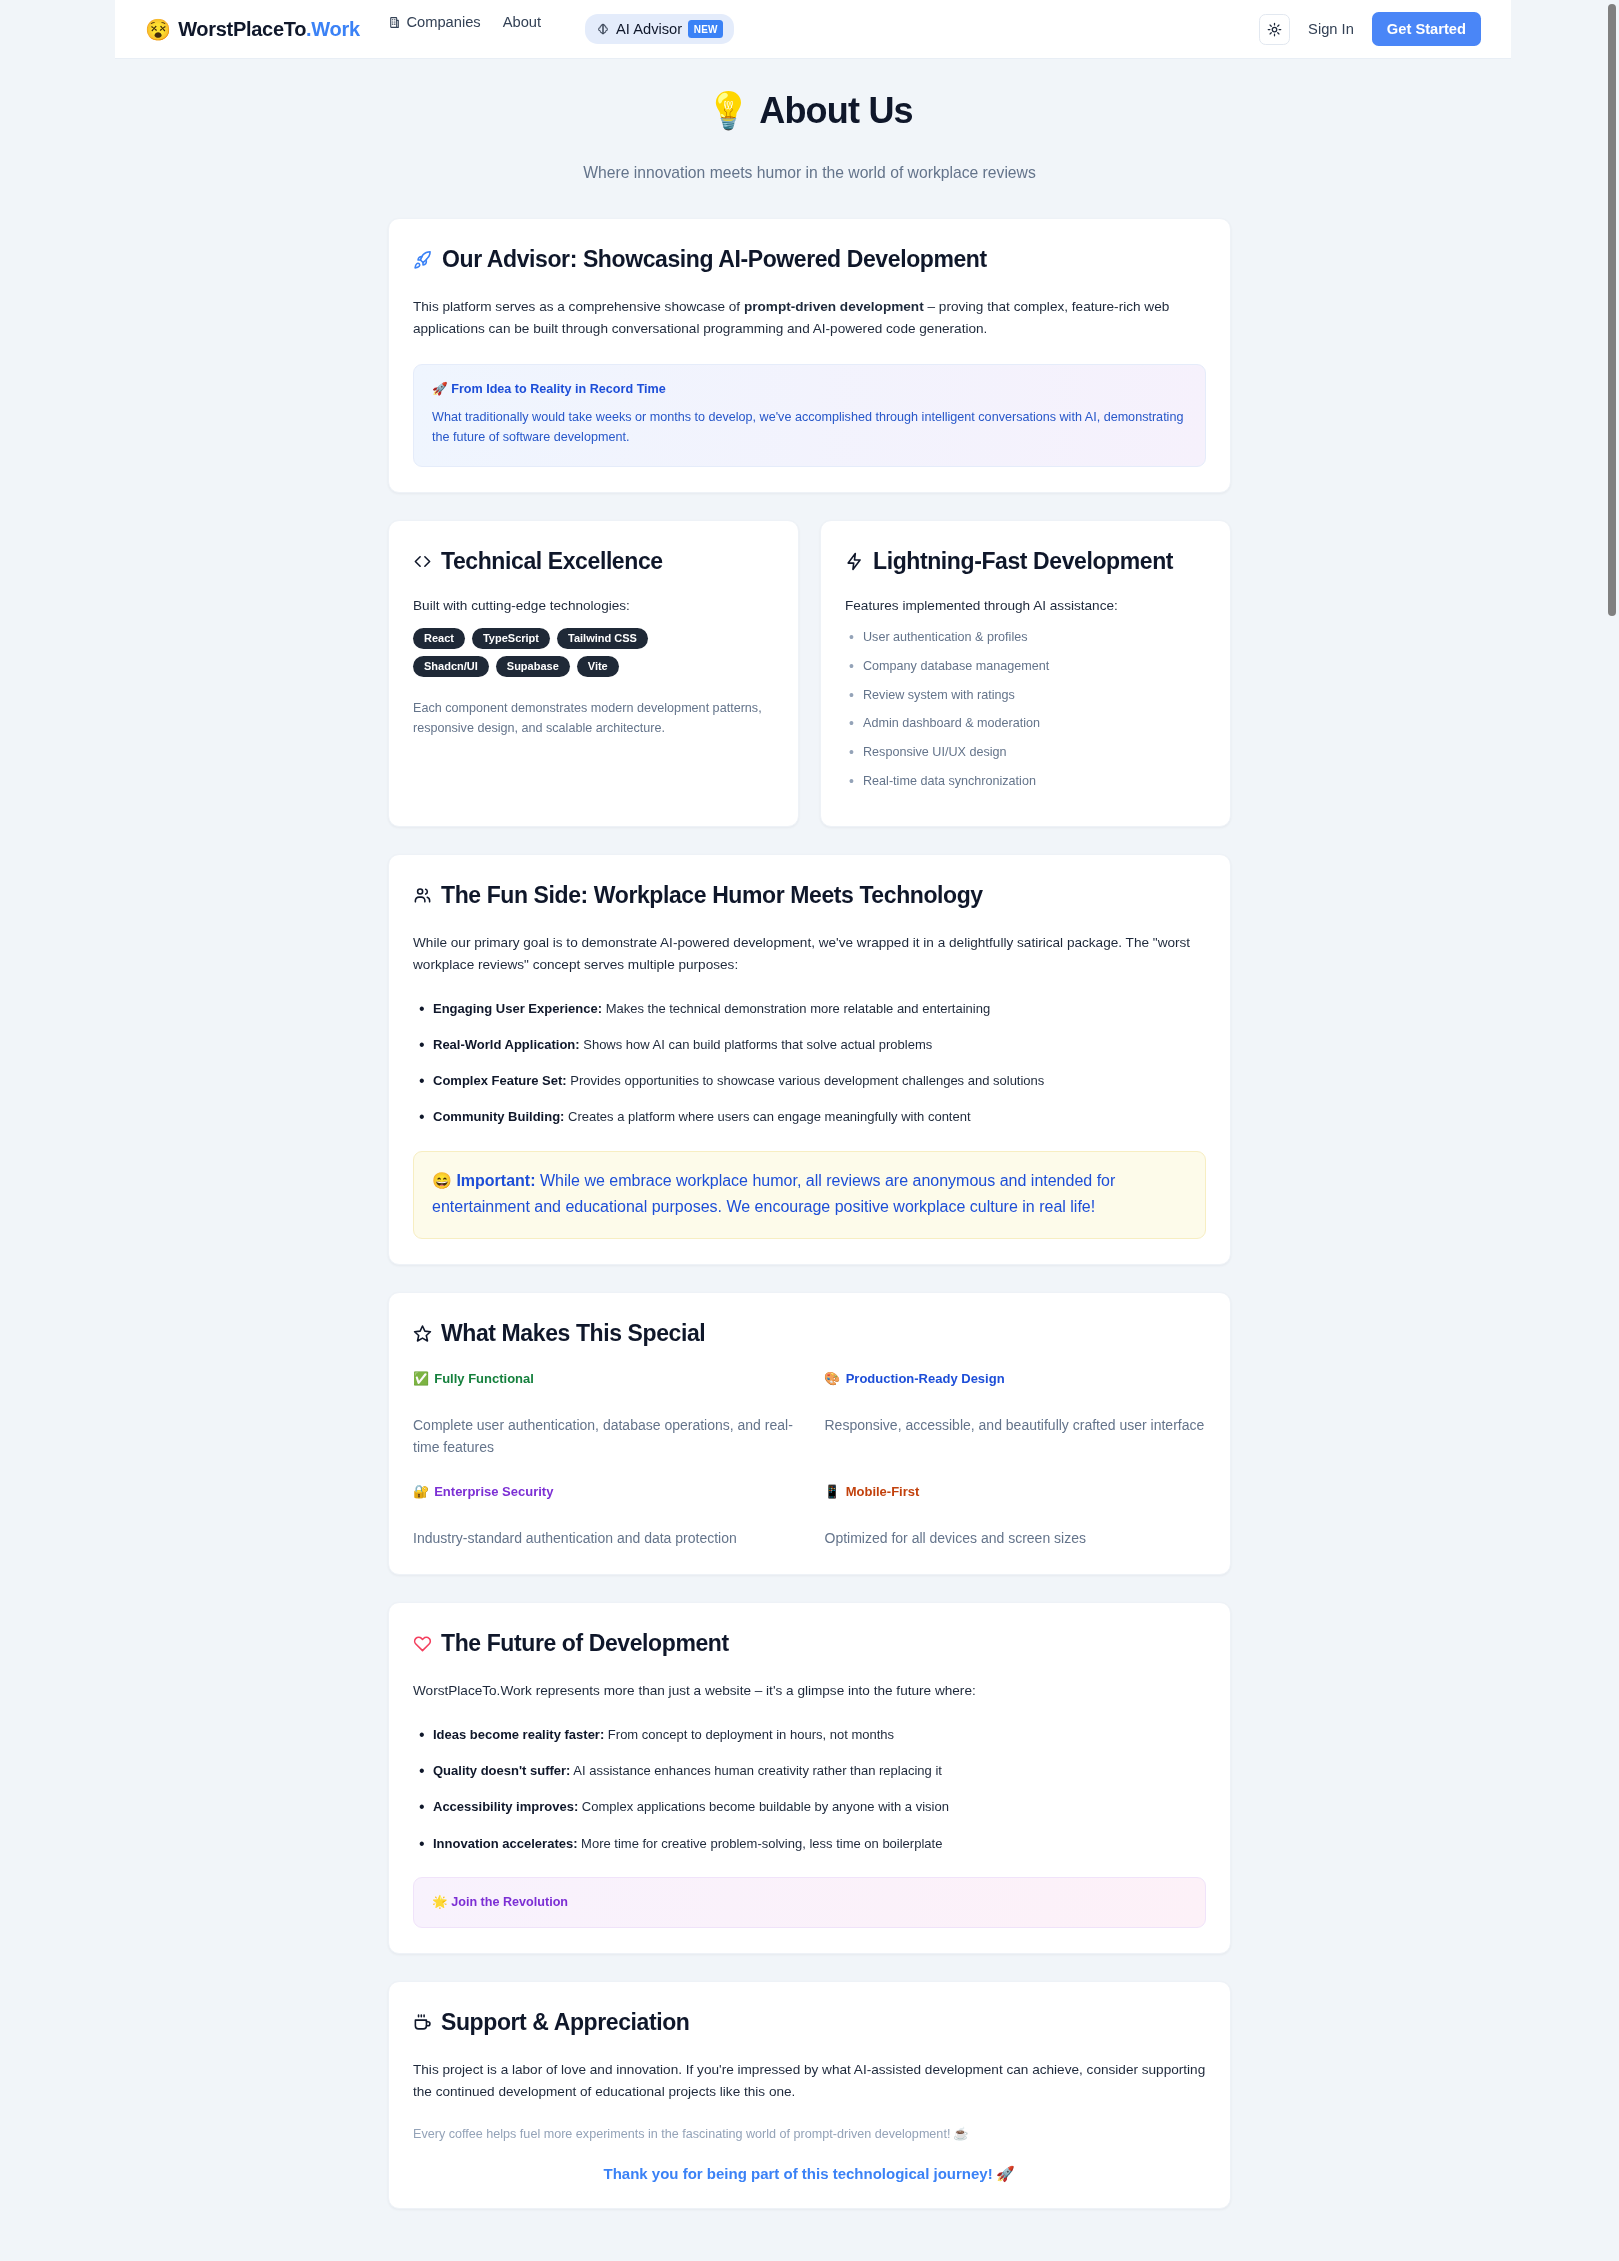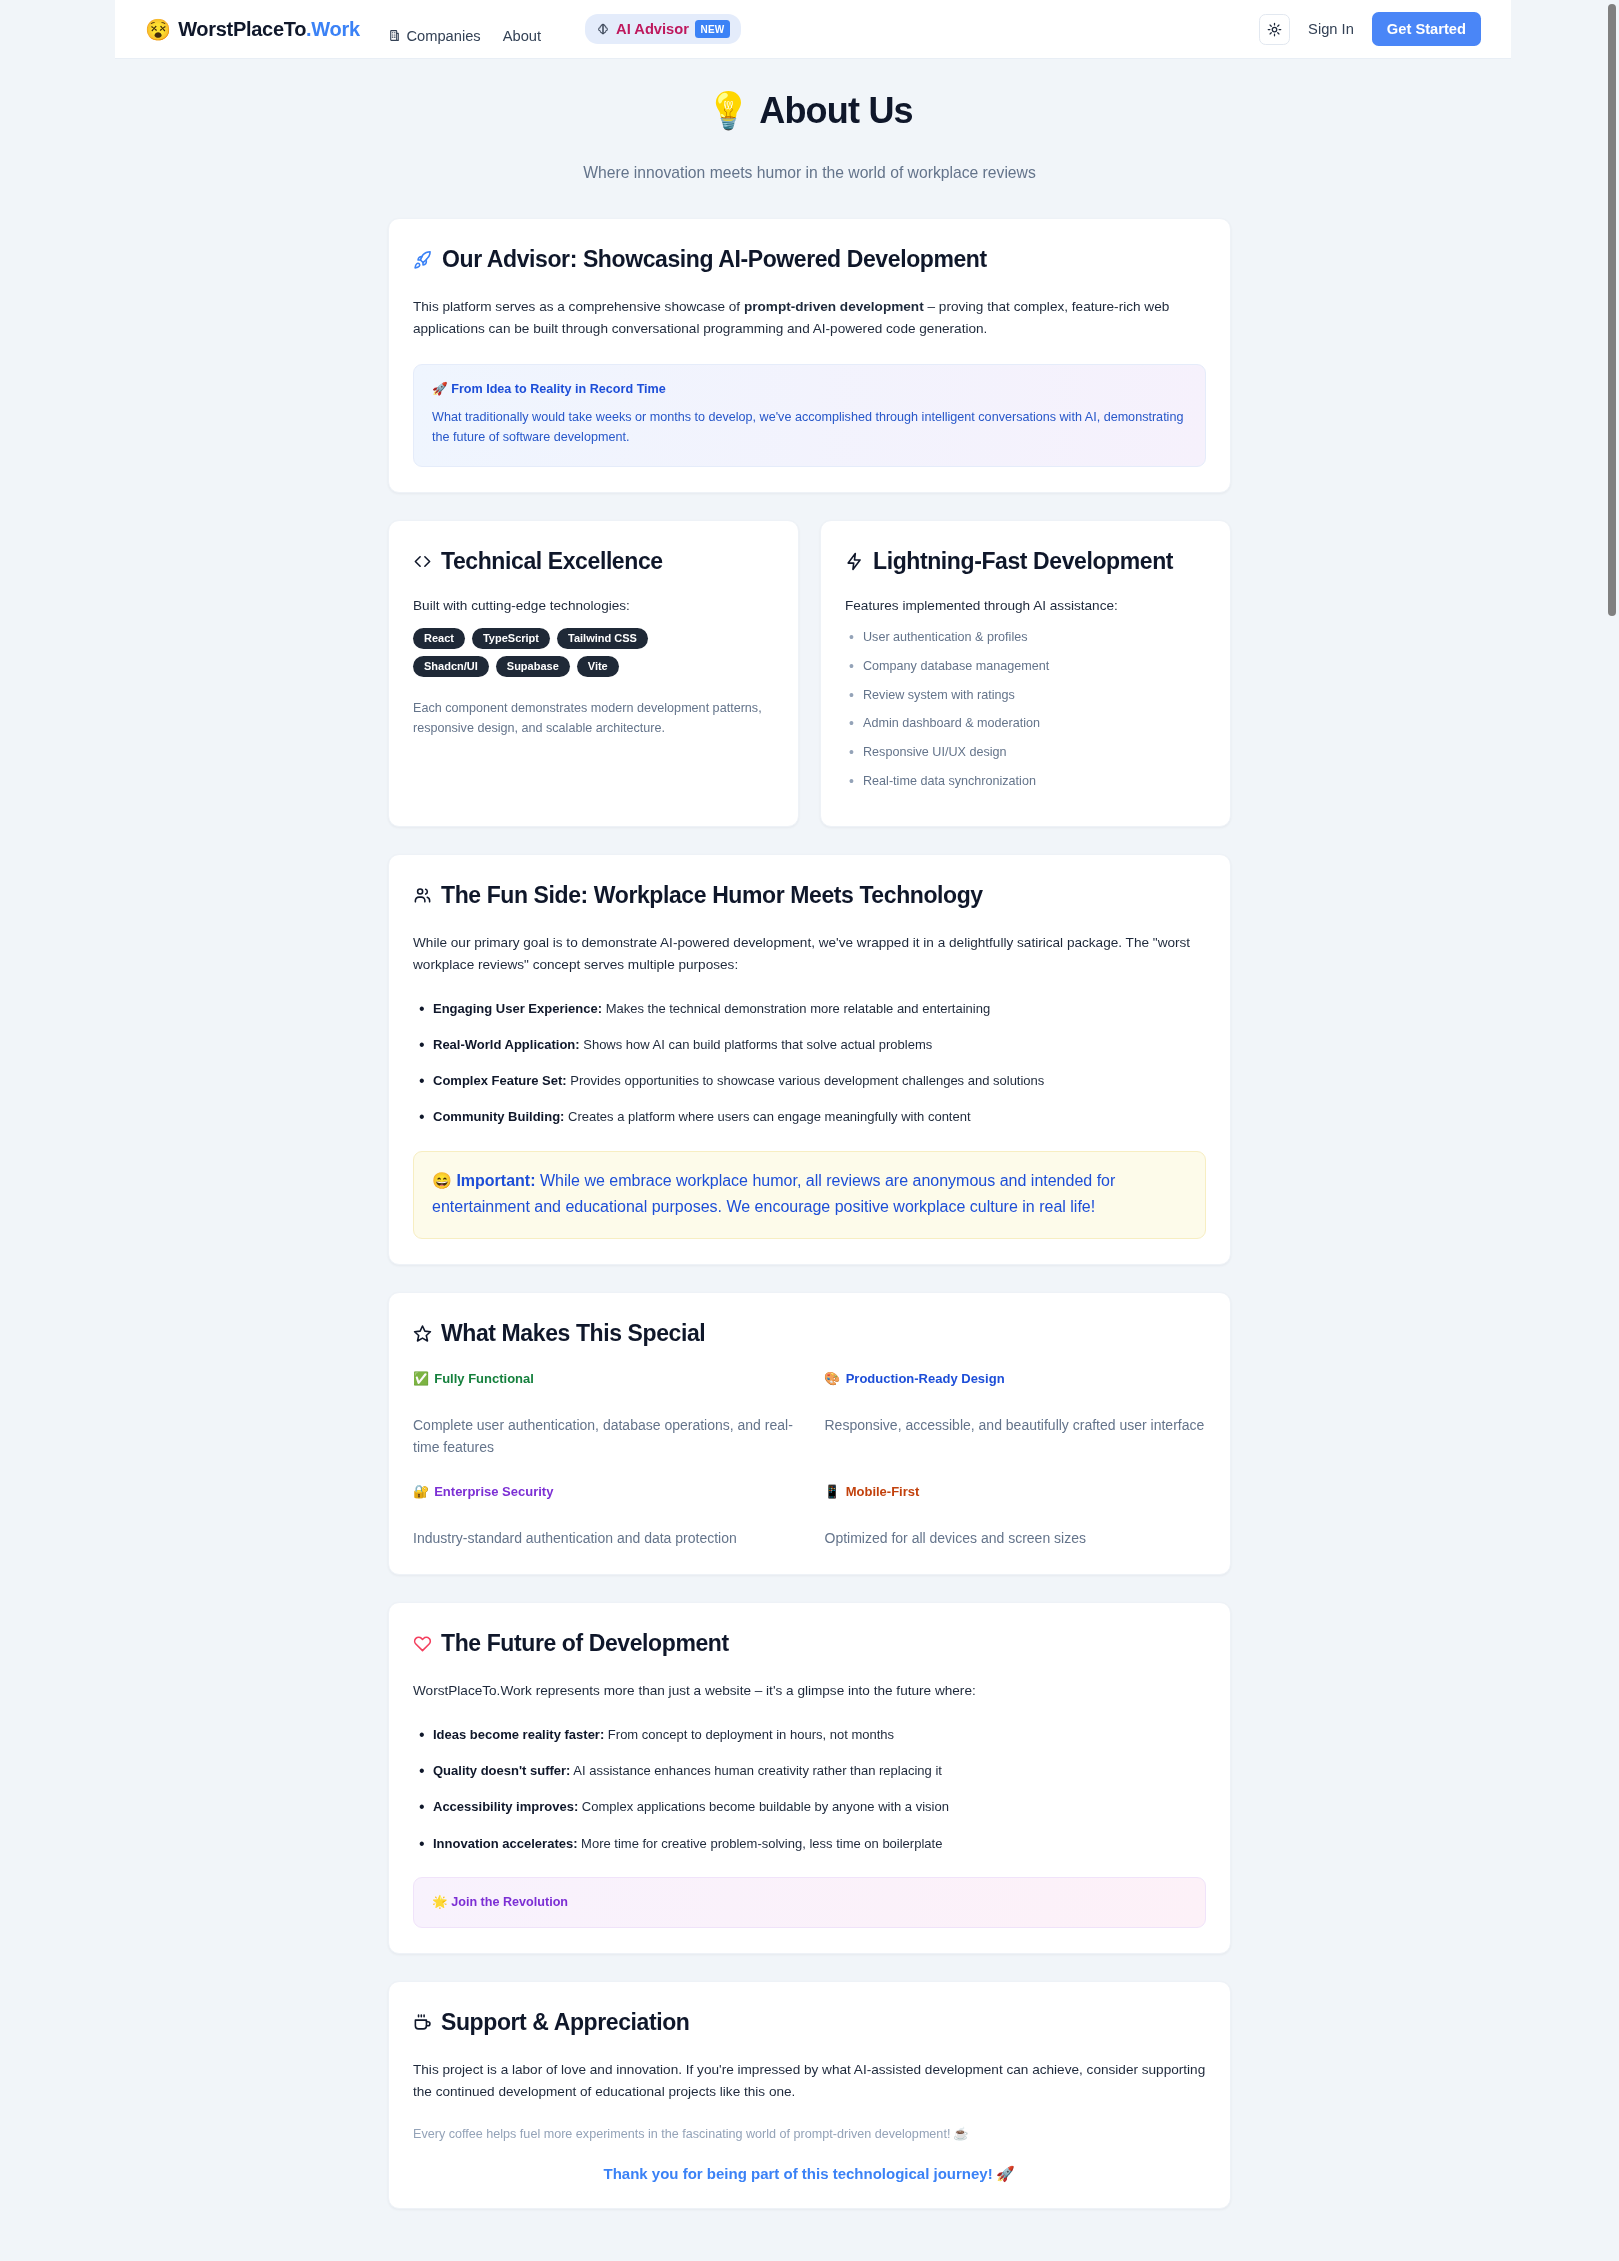--- a/index.html
+++ b/index.html
@@ -30,31 +30,31 @@
     align-items: center;
     padding: 0 30px 0 30px;
   }
   .brand { display: flex; align-items: center; gap: 7px; margin-right: 28px; }
   .brand-emoji { font-size: 21px; line-height: 1; }
   .brand-text {
     font-size: 20px; font-weight: bold; letter-spacing: -0.3px;
     color: #0f172a; white-space: nowrap;
   }
   .brand-text .accent { color: #3b82f6; }
-  .nav { display: flex; align-items: flex-end; gap: 22px; }
+  .nav { display: flex; align-items: flex-start; gap: 22px; }
   .nav-link {
     display: flex; align-items: center; gap: 5.6px;
     font-size: 14.7px; color: #334155; white-space: nowrap; cursor: pointer;
   }
   .ai-pill {
     display: flex; align-items: center; gap: 6px;
     background: #e4ecfb; border-radius: 13px;
     padding: 5.6px 11px 5.6px 11px; margin-left: 22px; cursor: pointer;
   }
-  .ai-pill-label { font-size: 14.7px; color: #be185d; white-space: nowrap; font-weight: bold; }
+  .ai-pill-label { font-size: 14.7px; color: #0f172a; white-space: nowrap; }
   .new-badge {
     background: #3b82f6; color: #fff; font-size: 10px; font-weight: bold;
     border-radius: 3.5px; padding: 3.5px 5.6px; letter-spacing: 0.2px;
   }
   .header-right { margin-left: auto; display: flex; align-items: center; gap: 18px; }
   .theme-btn {
     width: 31px; height: 31px; border: 1px solid #e2e8f0; border-radius: 6.6px;
     background: #fff; display: flex; align-items: center; justify-content: center;
     cursor: pointer;
   }

